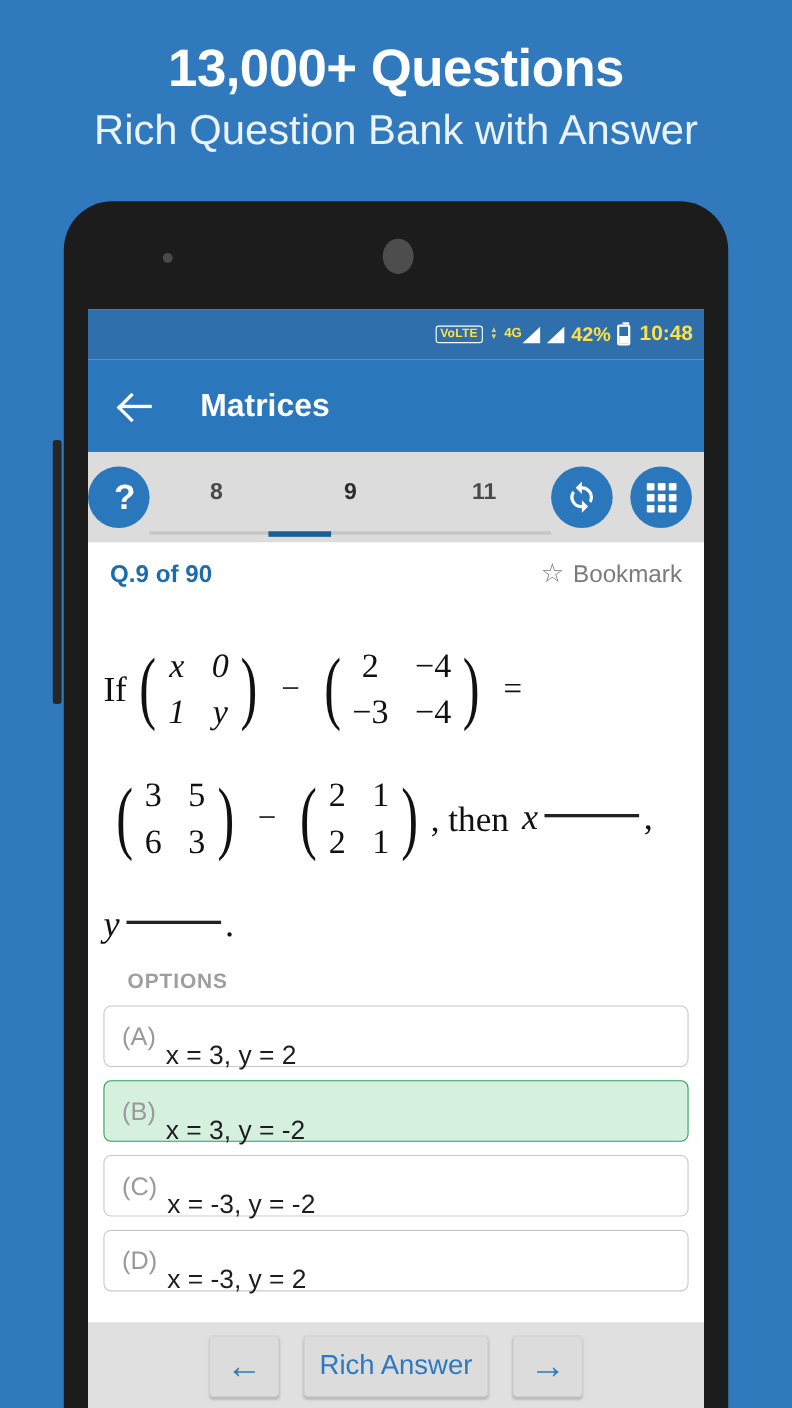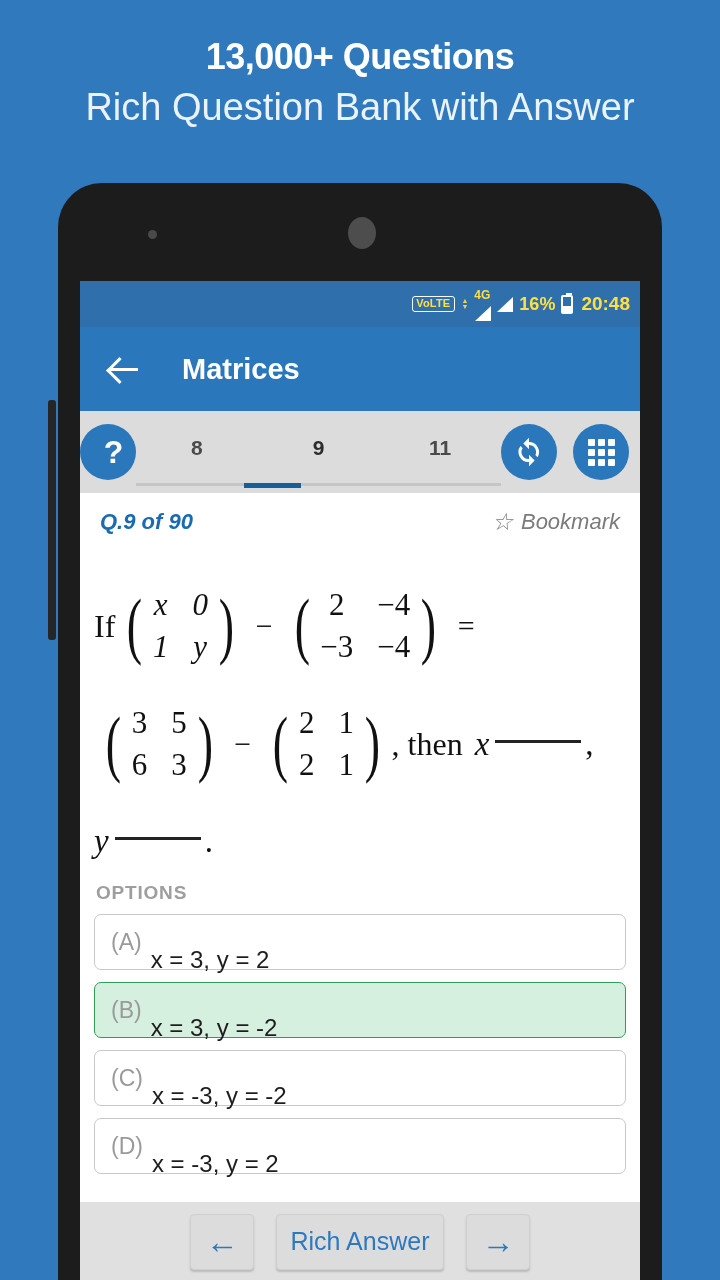--- a/index.html
+++ b/index.html
@@ -7,21 +7,21 @@
     width:720px; height:1280px; overflow:hidden;
     font-family:"Liberation Sans", sans-serif;
     background:#3179bd;
   }
   #root { position:relative; width:720px; height:1280px; background:#3179bd; }
 
   
   .promo { position:absolute; top:0; left:0; width:720px; height:175px;
            display:flex; flex-direction:column; align-items:center; justify-content:flex-start;
            padding-top:38px; }
-  .promo-title { font-size:36px; font-weight:bold; color:#ffffff; letter-spacing:-0.5px;
+  .promo-title { font-size:48px; font-weight:bold; color:#ffffff; letter-spacing:-0.5px;
                  line-height:1.05; }
   .promo-sub { font-size:38px; font-weight:300; color:#eaf2fa; margin-top:12px;
                line-height:1.05; }
 
   
   .phone { position:absolute; left:58px; top:183px; width:604px; height:1120px;
            background:#1c1c1c; border-radius:44px 44px 14px 14px; }
   .phone-shadow { position:absolute; left:44px; top:196px; width:632px; height:1108px;
                   background:rgba(0,0,0,0.18); border-radius:48px; filter:blur(6px); z-index:-1; }
   .cam-dot { position:absolute; left:148px; top:230px; width:9px; height:9px;
@@ -34,21 +34,21 @@
   
   .screen { position:absolute; left:80px; top:281px; width:560px; height:1000px;
             background:#ffffff; overflow:hidden; }
 
   
   .statusbar { height:46px; background:#2f6fab; display:flex; align-items:center;
                justify-content:flex-end; padding-right:10px; gap:6px; color:#fde047; }
   .volte { border:1.5px solid #ffffff; border-radius:3px; font-size:11px; font-weight:bold;
            padding:1px 4px 1px 3px; line-height:1.05; letter-spacing:0.2px; }
   .net-arrows { display:flex; flex-direction:column; font-size:7px; line-height:0.85; opacity:0.9; }
-  .sig { display:flex; align-items:center;flex-direction:column; }
+  .sig { display:flex; align-items:center; }
   .sig-4g { font-size:12px; font-weight:bold; margin-right:1px; margin-bottom:4px; }
   .tri { width:0; height:0; border-style:solid; border-width:0 0 15px 16px;
          border-color:transparent transparent #ffffff transparent; }
   .pct { font-size:18px; font-weight:bold; }
   .batt { width:12px; height:19px; border:2px solid #ffffff; border-radius:2px; position:relative;
           background:linear-gradient(to top,#ffffff 42%, transparent 42%); }
   .batt:before { content:""; position:absolute; top:-4px; left:3px; width:6px; height:2px;
                  background:#ffffff; }
   .clock { font-size:19px; font-weight:bold; margin-left:2px; }
 
@@ -76,21 +76,21 @@
   .tab-ind { position:absolute; bottom:5px; height:5px; background:#1a5e96; }
   .refresh-icon { width:34px; height:34px; position:relative; }
   .grid-icon { display:grid; grid-template-columns:repeat(3,7px); grid-template-rows:repeat(3,7px);
                gap:3px; }
   .grid-icon i { background:#ffffff; display:block; border-radius:1px; }
   .tabbar .circle-btn + .circle-btn { margin-left:8px; }
   .right-btns { display:flex; align-items:center; gap:8px; margin-right:11px; }
 
   
   .qhead { display:flex; align-items:flex-end; justify-content:space-between;
-           padding:16px 20px 10px 20px;font-style:italic; }
+           padding:16px 20px 10px 20px; }
   .qnum { font-size:22px; font-weight:bold; color:#1a6bb0; }
   .bookmark { display:flex; align-items:center; gap:8px; color:#7b7b7b; font-size:22px;
               cursor:pointer; }
   .star { font-size:24px; line-height:1; }
 
   
   .qbody { padding:2px 14px 0 14px; color:#111111; }
   .mline { display:flex; align-items:center; font-family:"Liberation Serif", serif;
            font-size:33px; margin-bottom:2px;margin-top:40px; }
   .mline .txt { font-size:32px; }
@@ -98,21 +98,21 @@
   .matrix { display:inline-flex; align-items:center; margin:0 7px; }
   .par { font-size:74px; line-height:0.72; font-family:"Liberation Serif", serif;
          font-weight:300; transform:scaleX(0.62); }
   .mgrid { display:grid; grid-template-columns:auto auto; row-gap:6px; column-gap:24px;
            padding:0 6px; text-align:center; font-size:31px; }
   .op { margin:0 10px; font-size:30px; }
   .blank { display:inline-block; border-bottom:3px solid #222; width:86px; height:1px;
            margin:0 4px 6px 6px; }
 
   
-  .opt-label { padding:20px 20px 10px 16px; font-size:19px; font-weight:bold;
+  .opt-label { padding:20px 20px 10px 36px; font-size:19px; font-weight:bold;
                color:#9e9e9e; letter-spacing:0.8px; }
   .opts { padding:0 14px; display:flex; flex-direction:column; gap:12px; }
   .opt { border:1px solid #c9c9c9; border-radius:7px; background:#ffffff; height:56px;
          display:flex; align-items:center; padding-left:16px; cursor:pointer; }
   .opt.correct { background:#d6f0e0; border:1.5px solid #2e9e5b; }
   .opt-key { color:#9a9a9a; font-size:23px; margin-right:9px; }
   .opt-text { color:#1d1d1d; font-size:24px;margin-top:35px; }
   .answer-msg { text-align:center; color:#10924d; font-size:27px; margin-top:26px; }
 
   
@@ -150,23 +150,23 @@
         <span>▲</span>
           <span>▼</span>
       </span>
       <span class="sig">
         <span class="sig-4g">4G</span>
         <span class="tri"></span>
       </span>
       <span class="sig">
         <span class="tri"></span>
       </span>
-      <span class="pct">16%</span>
+      <span class="pct">42%</span>
       <span class="batt"></span>
-      <span class="clock">20:48</span>
+      <span class="clock">10:48</span>
     </div>
 
     <div class="toolbar">
       <div class="back-arrow"></div>
       <div class="toolbar-title">Matrices</div>
     </div>
 
     <div class="tabbar">
       <div class="circle-btn">
         <span class="help-btn">?</span>

